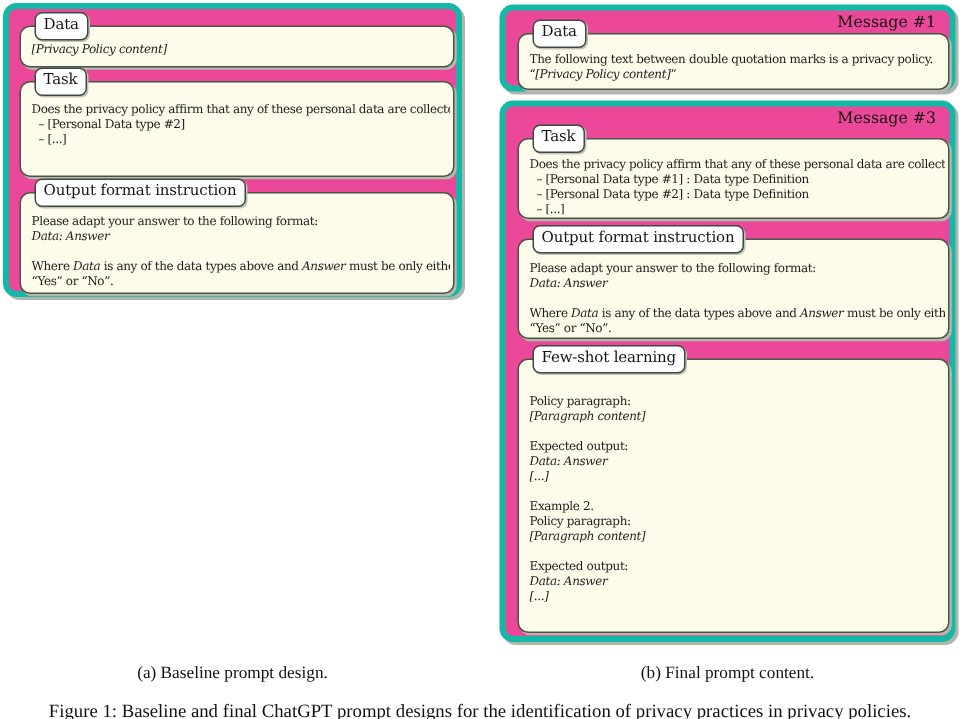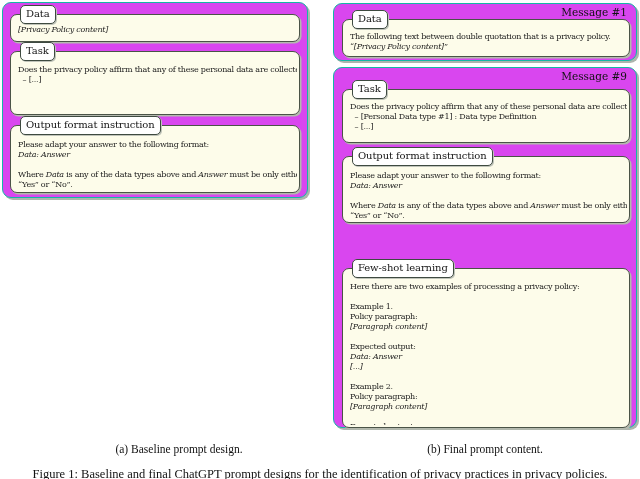--- a/index.html
+++ b/index.html
@@ -4,22 +4,22 @@
 <style>
   html, body {
     margin: 0; padding: 0;
     width: 640px; height: 479px;
     background: #ffffff;
     overflow: hidden;
     font-family: "DejaVu Serif", serif;
   }
   .panel {
     position: absolute;
-    background: #d946ef;
-    border: 1px solid #14b8a6;
+    background: #ec4899;
+    border: 4px solid #14b8a6;
     border-radius: 9px;
     box-shadow: 2px 2px 0 #adb5ad;
     box-sizing: border-box;
   }
   .cbox {
     position: absolute;
     background: #fdfcea;
     border: 1px solid #4a5347;
     border-radius: 7px;
     box-shadow: 1.5px 1.5px 0 #b4b9ae;
@@ -89,20 +89,21 @@
     <div class="tab">Data</div>
     <div class="content" style="top:10px;">
         <div class="tline"><span class="it">[Privacy Policy content]</span></div>
       </div>
   </div>
 
   <div class="cbox" style="left:7px; top:48px; width:290px; height:64px;">
     <div class="tab">Task</div>
     <div class="content" style="top:13px;">
         <div class="tline"><span>Does the privacy policy affirm that any of these personal data are collected?</span></div>
+        <div class="tline"><span>  – [Personal Data type #2]</span></div>
         <div class="tline"><span>  – [...]</span></div>
       </div>
   </div>
 
   <div class="cbox" style="left:7px; top:122px; width:290px; height:68px;">
     <div class="tab">Output format instruction</div>
     <div class="content" style="top:14px;">
         <div class="tline"><span>Please adapt your answer to the following format:</span></div>
         <div class="tline"><span class="it">Data: Answer</span></div>
         <div class="tline"><span></span>&nbsp;</div>
@@ -111,70 +112,69 @@
       </div>
   </div>
 </div>
 
 <div class="panel" style="left:333px; top:3px; width:304px; height:58px;">
   <div class="msg-tag">Message #1</div>
 
   <div class="cbox" style="left:8px; top:15px; width:288px; height:38px;">
     <div class="tab">Data</div>
     <div class="content" style="top:12px;">
-        <div class="tline"><span>The following text between double quotation that is a privacy policy.</span></div>
+        <div class="tline"><span>The following text between double quotation marks is a privacy policy.</span></div>
         <div class="tline"><span>“</span><span class="it">[Privacy Policy content]</span><span>”</span></div>
       </div>
   </div>
 </div>
 
 <div class="panel" style="left:333px; top:67px; width:304px; height:361px;">
-  <div class="msg-tag">Message #9</div>
+  <div class="msg-tag">Message #3</div>
 
   <div class="cbox" style="left:8px; top:21px; width:288px; height:54px;">
     <div class="tab">Task</div>
     <div class="content" style="top:12px;">
         <div class="tline"><span>Does the privacy policy affirm that any of these personal data are collected?</span></div>
         <div class="tline"><span>  – [Personal Data type #1] : Data type Definition</span></div>
+        <div class="tline"><span>  – [Personal Data type #2] : Data type Definition</span></div>
         <div class="tline"><span>  – [...]</span></div>
       </div>
   </div>
 
   <div class="cbox" style="left:8px; top:88px; width:288px; height:67px;">
     <div class="tab">Output format instruction</div>
     <div class="content" style="top:14px;">
         <div class="tline"><span>Please adapt your answer to the following format:</span></div>
         <div class="tline"><span class="it">Data: Answer</span></div>
         <div class="tline"><span></span>&nbsp;</div>
         <div class="tline"><span>Where </span><span class="it">Data</span><span> is any of the data types above and </span><span class="it">Answer</span><span> must be only either</span></div>
         <div class="tline"><span>“Yes” or “No”.</span></div>
       </div>
   </div>
 
-  <div class="cbox" style="left:8px; top:168px; width:288px; height:160px;margin-top:32px;">
+  <div class="cbox" style="left:8px; top:168px; width:288px; height:183px;">
     <div class="tab">Few-shot learning</div>
     <div class="content" style="top:13px;">
-        <div class="tline"><span>Here there are two examples of processing a privacy policy:</span></div>
         <div class="tline"><span></span>&nbsp;</div>
-        <div class="tline"><span>Example 1.</span></div>
         <div class="tline"><span>Policy paragraph:</span></div>
         <div class="tline"><span class="it">[Paragraph content]</span></div>
         <div class="tline"><span></span>&nbsp;</div>
         <div class="tline"><span>Expected output:</span></div>
         <div class="tline"><span class="it">Data: Answer</span></div>
         <div class="tline"><span class="it">[...]</span></div>
         <div class="tline"><span></span>&nbsp;</div>
         <div class="tline"><span>Example 2.</span></div>
         <div class="tline"><span>Policy paragraph:</span></div>
         <div class="tline"><span class="it">[Paragraph content]</span></div>
         <div class="tline"><span></span>&nbsp;</div>
         <div class="tline"><span>Expected output:</span></div>
         <div class="tline"><span class="it">Data: Answer</span></div>
         <div class="tline"><span class="it">[...]</span></div>
       </div>
   </div>
 </div>
 
-<div class="subcaption" style="left:0; width:310px;padding-left:24px;">(a) Baseline prompt design.</div>
+<div class="subcaption" style="left:0; width:310px;">(a) Baseline prompt design.</div>
 
 <div class="subcaption" style="left:333px; width:304px;">(b) Final prompt content.</div>
 
 <div class="figcaption">Figure 1: Baseline and final ChatGPT prompt designs for the identification of privacy practices in privacy policies.</div>
 
 </body></html>

